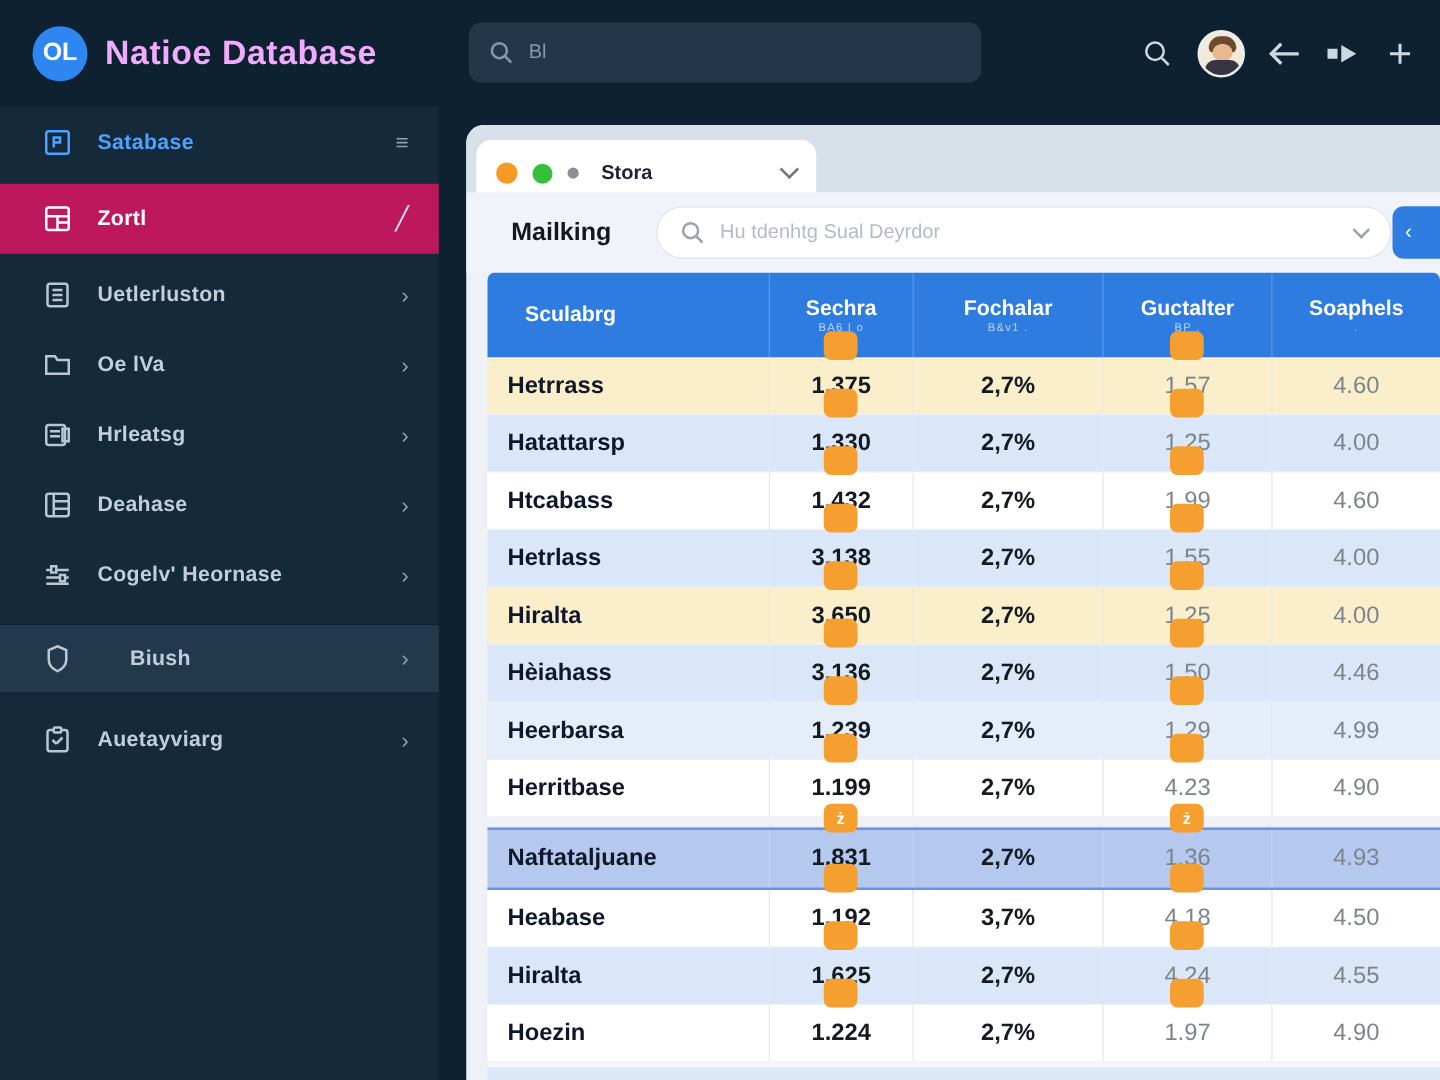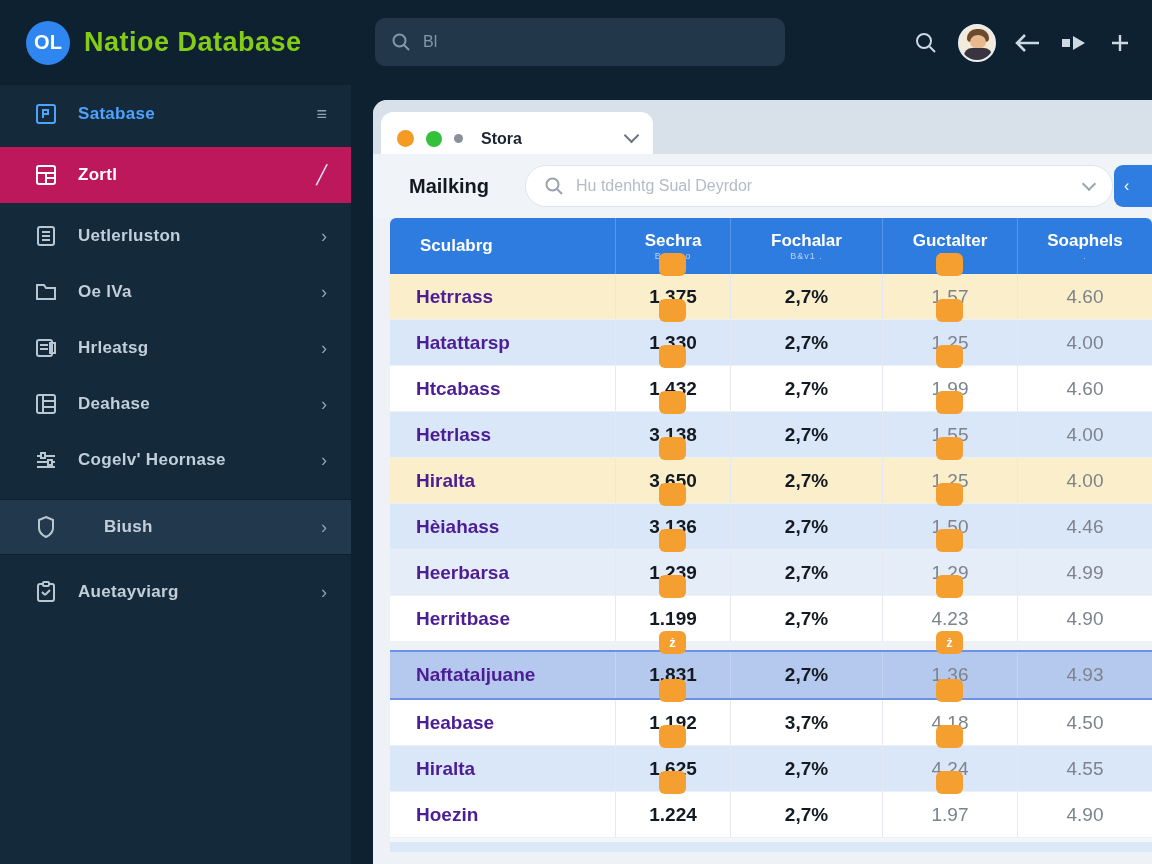--- a/index.html
+++ b/index.html
@@ -5,21 +5,21 @@
   * { margin:0; padding:0; box-sizing:border-box; }
   html,body { width:1152px; height:864px; overflow:hidden;
     font-family:"Liberation Sans", sans-serif; background:#0d2130; }
 
   
   .topbar { position:absolute; left:0; top:0; width:1152px; height:85px;
     background:#0d2130; display:flex; align-items:center; }
   .logo-wrap { display:flex; align-items:center; gap:14px; padding-left:26px; width:350px; }
   .logo-circle { width:44px; height:44px; border-radius:50%; background:#2f86f0;
     color:#fff; font-weight:bold; font-size:20px; display:flex; align-items:center; justify-content:center; }
-  .app-title { color:#84cc16; font-size:27px; font-weight:bold; letter-spacing:.5px; }
+  .app-title { color:#f0abfc; font-size:27px; font-weight:bold; letter-spacing:.5px; }
   .top-search { position:absolute; left:375px; top:18px; width:410px; height:48px;
     background:#22384a; border-radius:10px; display:flex; align-items:center; gap:12px; padding:0 16px; }
   .top-search .ph { color:#8398a8; font-size:16px; }
   .top-icons { position:absolute; right:18px; top:0; height:85px; display:flex; align-items:center; gap:18px; }
   .icon-btn { color:#cdd8e2; font-size:22px; display:flex; align-items:center; justify-content:center;
     width:28px; height:28px; cursor:default; }
   .avatar { width:38px; height:38px; border-radius:50%; background:#f3ead9; overflow:hidden;
     border:2px solid #e9eef3; position:relative; }
   .avatar .hair { position:absolute; left:7px; top:3px; width:22px; height:13px; border-radius:10px 10px 4px 4px; background:#6b4a2f; }
   .avatar .face { position:absolute; left:10px; top:9px; width:16px; height:14px; border-radius:50%; background:#e8b98f; }
@@ -58,32 +58,32 @@
   .main-search { flex:1; height:42px; background:#ffffff; border:1px solid #e0e4ea; border-radius:21px;
     display:flex; align-items:center; gap:12px; padding:0 18px; max-width:588px; }
   .main-search .ph { color:#b4bbc6; font-size:16px; flex:1; white-space:nowrap; overflow:hidden; }
   .input-chevron { width:10px; height:10px; border-right:2px solid #9aa2ae; border-bottom:2px solid #9aa2ae;
     transform:rotate(45deg); margin-top:-4px; }
   .toolbar-btn { position:absolute; right:-14px; top:11px; width:52px; height:42px; background:#2f7de1;
     border:none; border-radius:9px; color:#fff; font-size:16px; text-align:left; padding-left:10px; }
 
   
   .table { margin-left:17px; width:762px; }
-  .thead { display:grid; grid-template-columns:225px 115px 152px 135px 1fr; height:56px;
+  .thead { display:grid; grid-template-columns:225px 115px 152px 135px 1fr; height:68px;
     background:#2e7ce0; border-radius:6px 6px 0 0; }
   .th { color:#ffffff; font-size:17px; font-weight:bold; display:flex; flex-direction:column;
     align-items:center; justify-content:center; border-left:1px solid #5a97e8; line-height:1.25; }
   .th:first-child { align-items:flex-start; padding-left:30px; border-left:none; }
   .th .sub { font-size:9px; font-weight:normal; color:#bcd4f6; letter-spacing:1px; }
 
   .trow { display:grid; grid-template-columns:225px 115px 152px 135px 1fr; height:46px;
     border-bottom:1px solid #edf0f4; position:relative; }
   .cell { display:flex; align-items:center; justify-content:center; font-size:19px;
     border-left:1px solid #e4e9f0; }
-  .cell.c-name { justify-content:flex-start; padding-left:26px; font-weight:bold; color:#4c1d95; border-left:none; }
+  .cell.c-name { justify-content:flex-start; padding-left:16px; font-weight:bold; color:#0f172a; border-left:none; }
   .cell.c-v1, .cell.c-v2 { font-weight:bold; color:#141a22; }
   .cell.c-v3, .cell.c-v4 { color:#7d838c; }
   .style-cream { background:#fbeecb; }
   .style-blue { background:#d9e7f8; }
   .style-blue-light { background:#e4edf8; }
   .style-white { background:#ffffff; }
   .style-selected { background:#b5c9ef; border-top:2px solid #6a93e8; border-bottom:2px solid #6a93e8;
     height:50px; margin-top:8px; }
   .style-selected .cell { border-left-color:#c3d3f1; }
   .badge { position:absolute; top:-21px; width:27px; height:23px; background:#f59f30; border-radius:6px;

